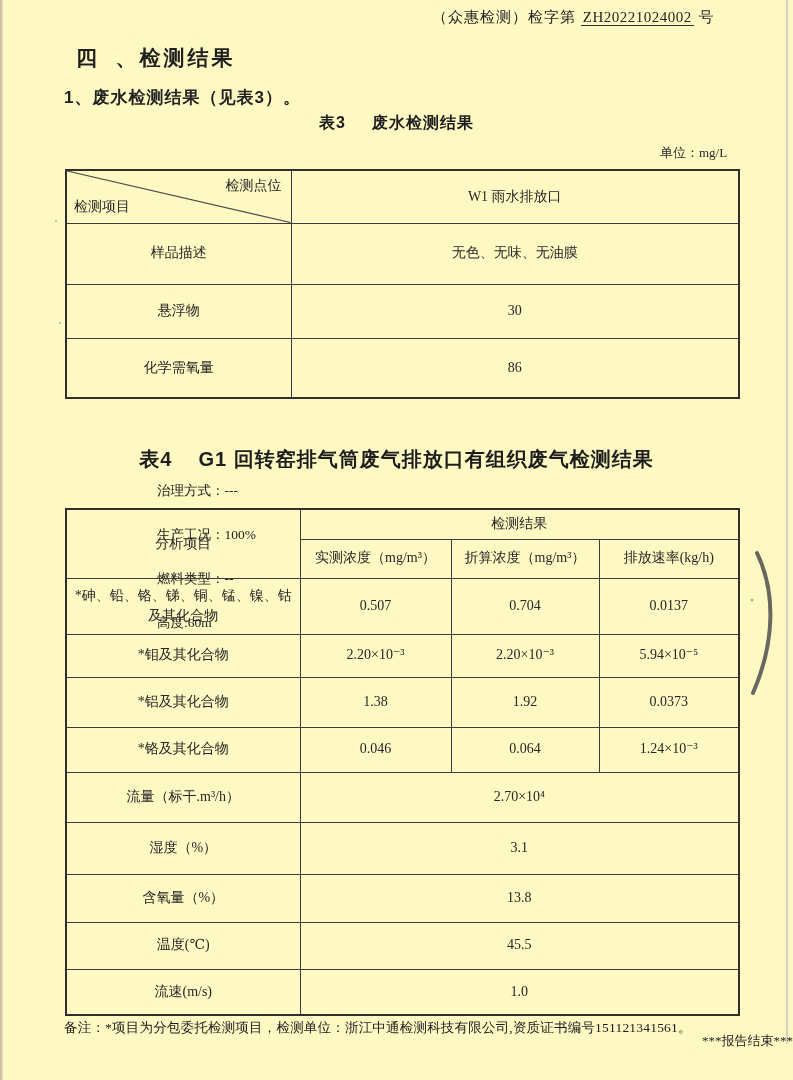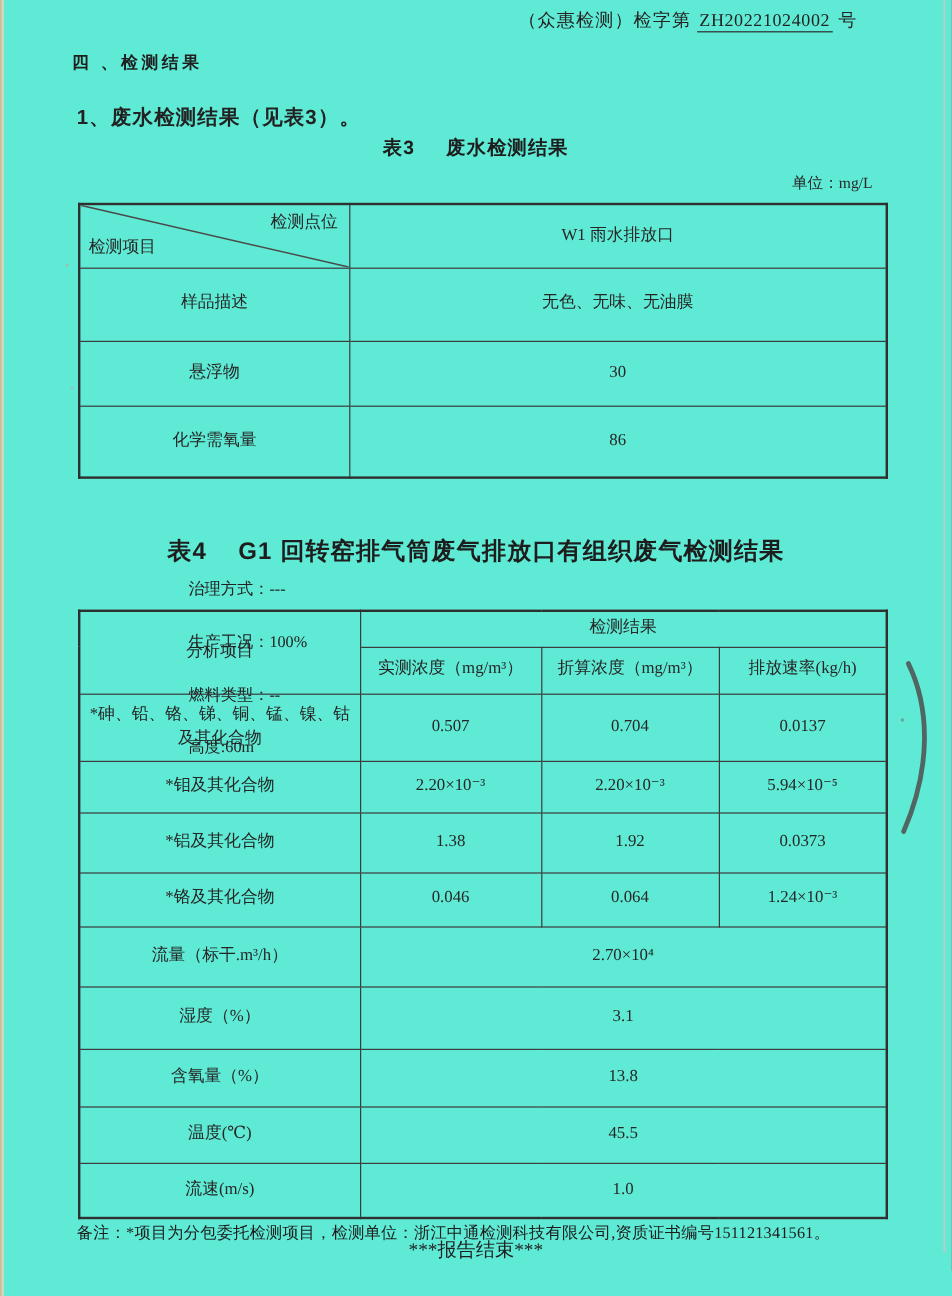--- a/index.html
+++ b/index.html
@@ -1,38 +1,38 @@
 <!DOCTYPE html>
 <html><head>
 <meta charset="utf-8">
 <style>
   html,body{margin:0;padding:0;background:#9a9a9a;}
   .page{
     position:relative;
     width:793px;height:1080px;
-    background:#5eead4;
+    background:#fef9c3;
     overflow:hidden;
     font-family:"Liberation Serif","DejaVu Serif",serif;
     color:#2b2b2b;
   }
   
   .edge-strip{position:absolute;left:0;top:0;width:3px;height:100%;
     background:linear-gradient(to right,#c9b488,#e9dfc8);}
   .right-scan-line{position:absolute;left:786px;top:0;width:2px;height:1044px;
     background:#c6c6c6;opacity:.75;}
   .speck{position:absolute;width:2px;height:2px;border-radius:50%;background:#b3b3aa;}
   .pen-mark{position:absolute;left:745px;top:545px;}
 
   .abs{position:absolute;}
   .sans{font-family:"Liberation Sans","DejaVu Sans",sans-serif;}
 
   .header-ref{left:432px;top:8px;font-size:15px;letter-spacing:1px;color:#242424;}
   .header-ref .num{border-bottom:1.5px solid #2e2e2e;padding:0 2px;letter-spacing:.5px;}
 
-  .h-main{left:60px;top:44px;font-size:14px;font-weight:600;letter-spacing:3px;color:#1f1f1f;}
+  .h-main{left:76px;top:44px;font-size:21px;font-weight:600;letter-spacing:3px;color:#1f1f1f;font-family:Liberation Mono, monospace;}
   .h-sub{font-size:17px;font-weight:600;letter-spacing:1px;color:#222;}
   .h-sub1{left:64px;top:86px;}
   .h-sub2{left:64px;top:408px;}
 
   .caption{left:0;top:0;width:793px;text-align:center;font-size:16px;font-weight:700;
     letter-spacing:1px;color:#1d1d1d;}
   .cap3{top:113px;}
   .cap4{top:446px;font-size:20px;}
   .caption .cap-no{margin-right:26px;}
 
@@ -48,21 +48,21 @@
   .t3{top:169px;}
   .t4{top:508px;}
 
   
   .diag-cell{position:relative;padding:0!important;margin-top:48px;}
   .diag-cell svg{position:absolute;inset:0;width:100%;height:100%;}
   .diag-cell .dc-top{position:absolute;top:5px;right:9px;font-size:14px;}
   .diag-cell .dc-bottom{position:absolute;bottom:5px;left:7px;font-size:14px;}
 
   .note-line{left:64px;top:1019px;font-size:13.5px;color:#1c1c1c;letter-spacing:.2px;width:700px;}
-  .end-line{left:0;top:1032px;width:793px;text-align:center;font-size:16px;color:#1f1f1f;}
+  .end-line{left:0;top:1032px;width:793px;text-align:right;font-size:13px;color:#1f1f1f;}
   .page-line{left:0;top:1043px;width:793px;text-align:center;font-size:15px;
     letter-spacing:3px;color:#1b1b1b;}
 </style>
 </head>
 <body>
 
 <div class="page">
 
   <div class="edge-strip"></div>
   <div class="right-scan-line"></div>

